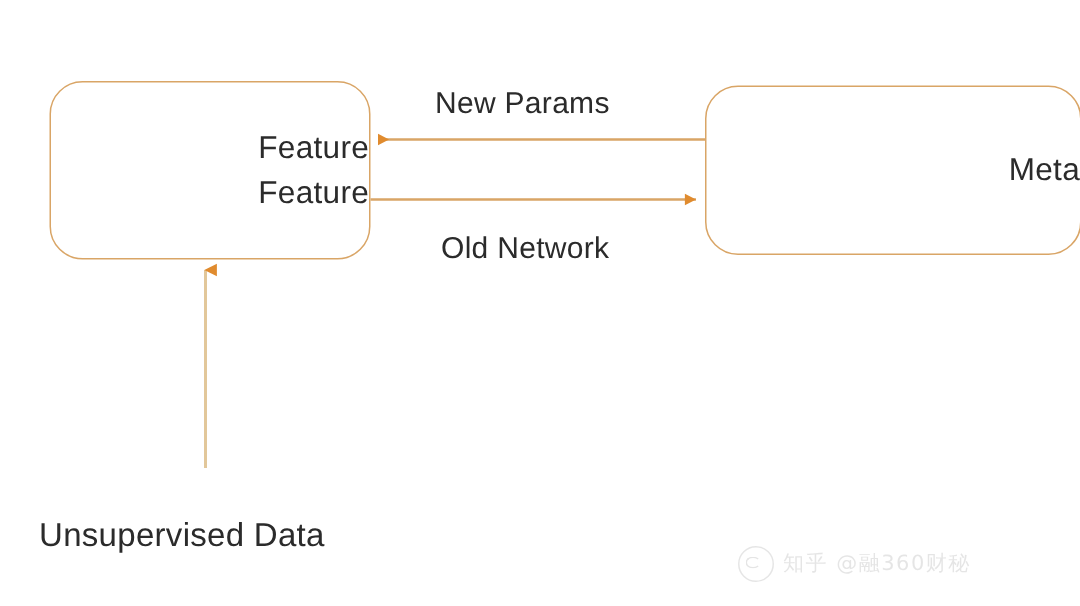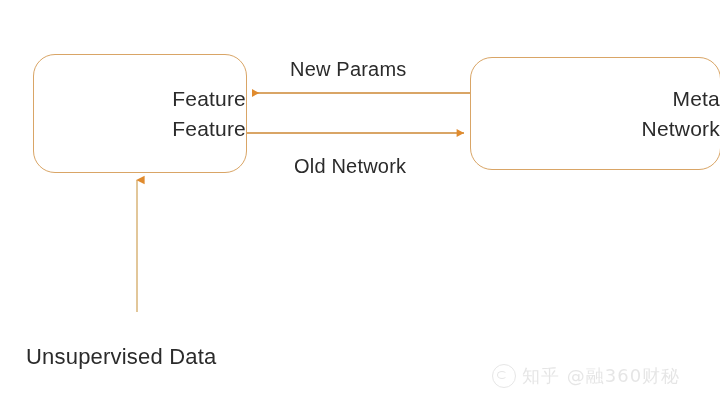--- a/index.html
+++ b/index.html
@@ -108,21 +108,21 @@
     left: 4px;
     top: 6px;
     width: 8px;
     height: 6px;
     border-radius: 50%;
     border: 1.4px solid #8d8d8d;
     border-right-color: transparent;
   }
   #watermark .wm-text {
     color: #8d8d8d;
-    font-size: 18px;
+    font-size: 14px;
     white-space: nowrap;
     letter-spacing: 1px;
     font-family: "DejaVu Sans", sans-serif;
   }
 </style>
 </head>
 <body>
 
 <div id="canvas">
 
@@ -146,21 +146,20 @@
     <line x1="137" y1="312" x2="137" y2="180" stroke="#e2c79a" stroke-width="2" marker-end="url(#arrowhead-up)"></line>
   </svg>
 
   <div class="node-box" id="box-feature-encoder">
     <span class="node-line">Feature</span>
     <span class="node-line">Feature</span>
   </div>
 
   <div class="node-box" id="box-meta-network">
     <span class="node-line">Meta</span>
-    <span class="node-line">Network</span>
   </div>
 
   <div class="edge-label" id="label-new-params">New Params</div>
 
   <div class="edge-label" id="label-old-params">Old Network</div>
 
   <div class="edge-label" id="label-unsupervised-data">Unsupervised Data</div>
 
   <div id="watermark">
     <span class="wm-logo"></span>

